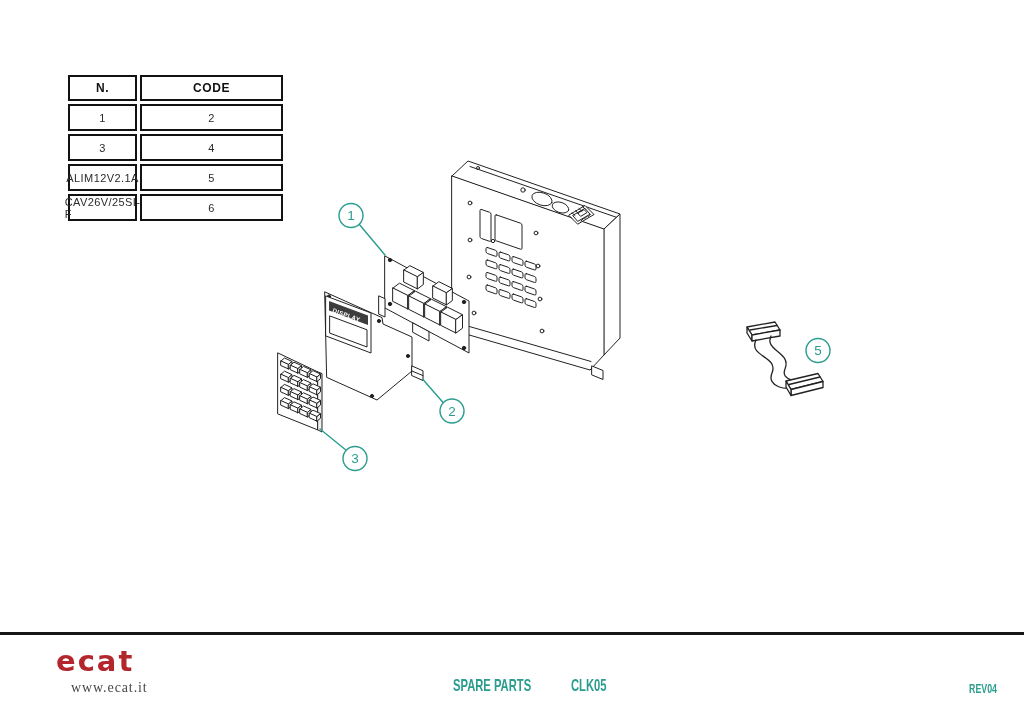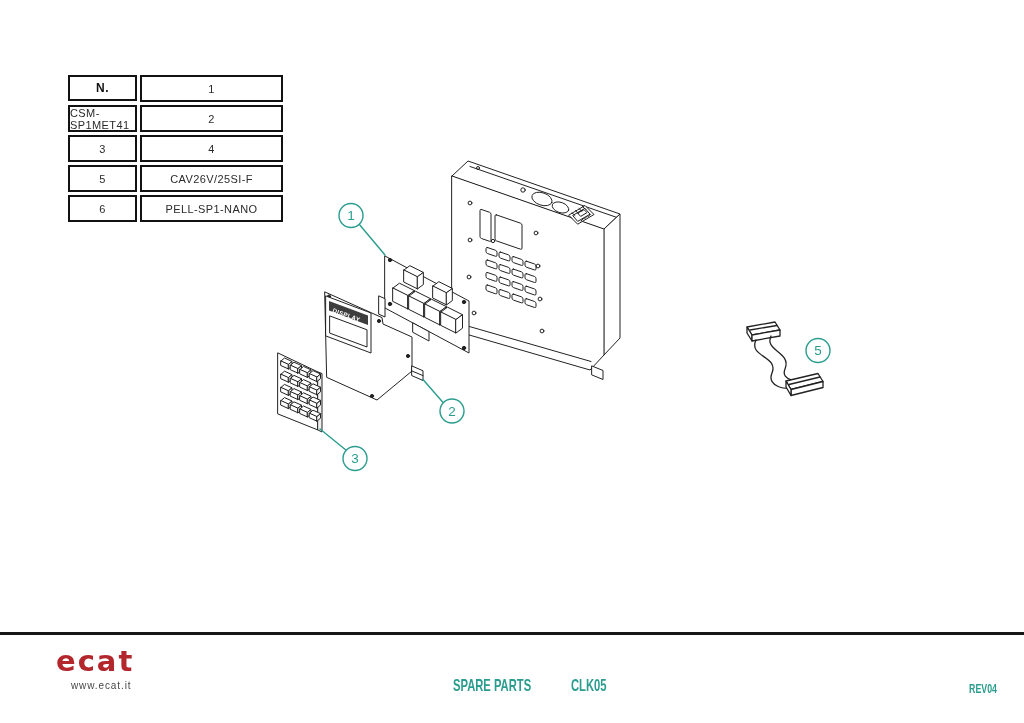--- a/index.html
+++ b/index.html
@@ -21,43 +21,43 @@
   
   .diagram{position:absolute;left:0;top:0;width:1024px;height:723px;}
   .diagram *{vector-effect:non-scaling-stroke;}
   
   .footer-divider{position:absolute;left:0;top:632px;width:1024px;height:3px;background:#161616;}
   .brand-logo{
     position:absolute;left:56px;top:645px;color:#b2262c;
     font-family:"DejaVu Sans",sans-serif;font-weight:bold;font-size:29px;
     letter-spacing:2px;transform:scaleY(.95);transform-origin:left top;
   }
-  .website{position:absolute;left:71px;top:680px;font-size:10px;color:#474747;letter-spacing:.9px;}
+  .website{position:absolute;left:71px;top:680px;font-size:14px;color:#474747;letter-spacing:.9px;font-family:Liberation Serif, serif;}
   .teal{color:#2a9d8e;font-weight:bold;white-space:nowrap;}
   .doc-type{position:absolute;left:453px;top:676px;font-size:17px;transform:scaleX(.66);transform-origin:left top;}
   .doc-code{position:absolute;left:571px;top:676px;font-size:17px;transform:scaleX(.66);transform-origin:left top;}
   .revision{position:absolute;left:969px;top:681px;font-size:13px;transform:scaleX(.68);transform-origin:left top;}
 </style>
 </head>
 <body>
 
 <div class="page">
 
   <div class="parts-table">
     <div class="cell head">N.</div>
+    <div class="cell head">CODE</div>
 
     <div class="cell">1</div>
-    <div class="cell">CSM-SP1MET41</div>
     <div class="cell">2</div>
     <div class="cell">3</div>
     <div class="cell">4</div>
+    <div class="cell">ALIM12V2.1A</div>
     <div class="cell">5</div>
     <div class="cell">CAV26V/25SI-F</div>
     <div class="cell">6</div>
-    <div class="cell">PELL-SP1-NANO</div>
   </div>
 
   <svg class="diagram" viewBox="0 0 1024 723" fill="none" stroke="#222" stroke-width="1" stroke-linejoin="round" stroke-linecap="round">
     <defs>
       <g id="hole">
           <rect width="11" height="6" rx="1.6" transform="skewY(19)" fill="#fff"></rect>
         </g>
       <g id="key">
         <path d="M0,3 L3.5,0 L11,3.4 L7.5,6.4 Z" fill="#fff"></path>
         <path d="M0,3 L7.5,6.4 L7.5,11 L0,7.6 Z" fill="#fff"></path>

